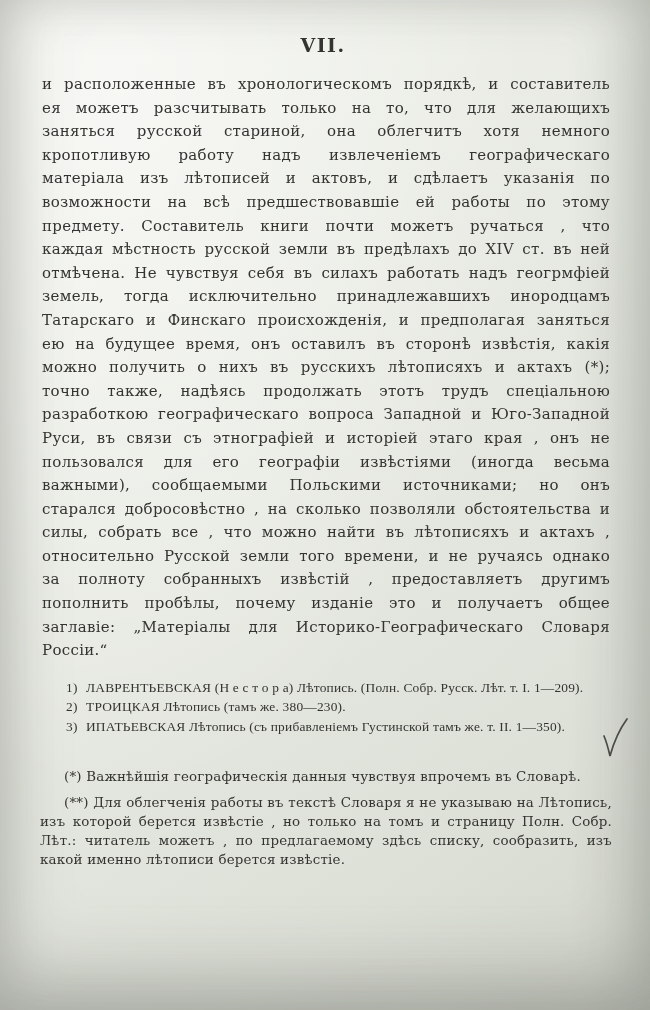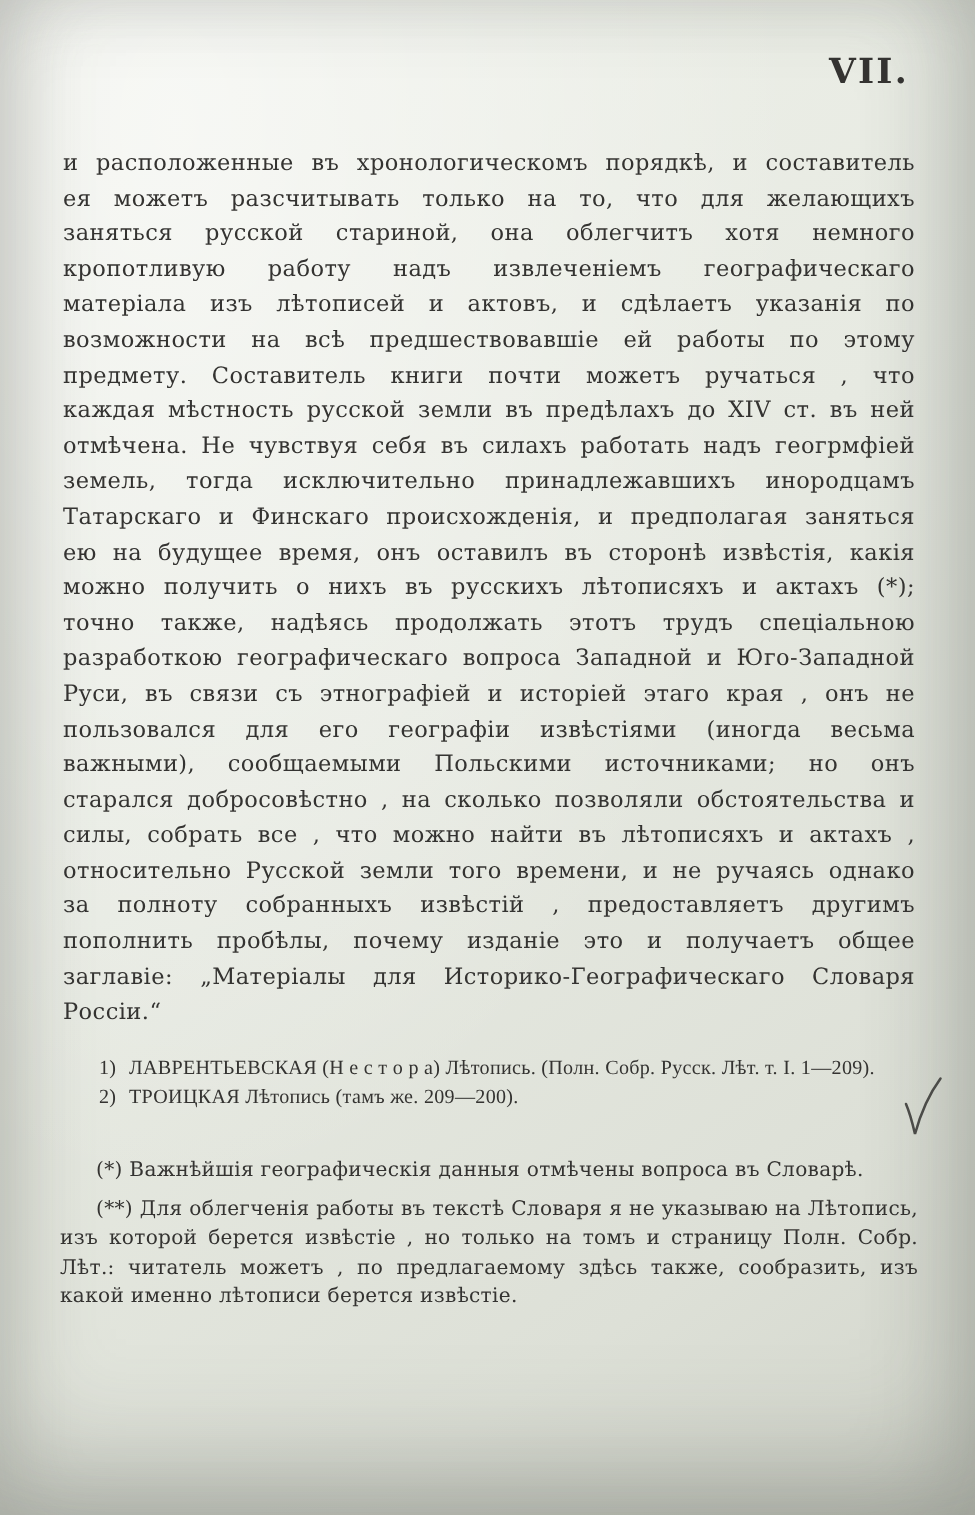--- a/index.html
+++ b/index.html
@@ -17,25 +17,25 @@
     background:
       radial-gradient(ellipse at 18% 8%, rgba(255,255,255,0.55), rgba(255,255,255,0) 55%),
       linear-gradient(145deg, #eff1ea 0%, #e7eae2 45%, #dde0d7 80%, #d2d5cb 100%);
     box-shadow:
       inset 0 -40px 70px rgba(90, 95, 85, 0.28),
       inset -25px 0 55px rgba(90, 95, 85, 0.16),
       inset 18px 0 40px rgba(120, 125, 112, 0.12);
     color: #343331;
   }
   .page-number {
-    text-align: right;
+    text-align: center;
     font-weight: bold;
-    font-size: 23px;
+    font-size: 19px;
     letter-spacing: 1.5px;
-    margin: 0 6px 36px 0;
+    margin: 0 6px 17px 0;
   }
   .body-text {
     font-size: 15px;
     line-height: 23.6px;
     text-align: justify;
     letter-spacing: 0.3px;
     word-spacing: 2.5px;
     margin: 2px;
   }
   .body-text.indented {
@@ -96,28 +96,31 @@
 
   <svg class="handwritten-mark" viewBox="0 0 28 46">
     <path d="M3 20 Q6 27 9 40 Q15 18 26 3" stroke="#4b4b48" stroke-width="1.7" fill="none" stroke-linecap="round"></path>
   </svg>
 
   <ol class="source-list">
     <li>
       <span class="num">1)</span><span>ЛАВРЕНТЬЕВСКАЯ (Н е с т о р а) Лѣтопись. (Полн. Собр. Русск. Лѣт. т. I. 1—209).</span>
     </li>
     <li>
-      <span class="num">2)</span><span>ТРОИЦКАЯ Лѣтопись (тамъ же. 209—200).</span>
+      <span class="num">2)</span><span>ТРОИЦКАЯ Лѣтопись (тамъ же. 380—230).</span>
+    </li>
+    <li>
+      <span class="num">3)</span><span>ИПАТЬЕВСКАЯ Лѣтопись (съ прибавленіемъ Густинской тамъ же. т. II. 1—350).</span>
     </li>
   </ol>
 
   <div class="footnotes">
     <p>
       <span class="marker">(*)</span>
-      <span>Важнѣйшія географическія данныя отмѣчены вопроса въ Словарѣ.</span>
+      <span>Важнѣйшія географическія данныя чувствуя впрочемъ въ Словарѣ.</span>
     </p>
     <p>
       <span class="marker">(**)</span>
-      <span>Для облегченія работы въ текстѣ Словаря я не указываю на Лѣтопись, изъ которой берется извѣстіе , но только на томъ и страницу Полн. Собр. Лѣт.: читатель можетъ , по предлагаемому здѣсь также, сообразить, изъ какой именно лѣтописи берется извѣстіе.</span>
+      <span>Для облегченія работы въ текстѣ Словаря я не указываю на Лѣтопись, изъ которой берется извѣстіе , но только на томъ и страницу Полн. Собр. Лѣт.: читатель можетъ , по предлагаемому здѣсь списку, сообразить, изъ какой именно лѣтописи берется извѣстіе.</span>
     </p>
   </div>
 
 </div>
 
 </body></html>

